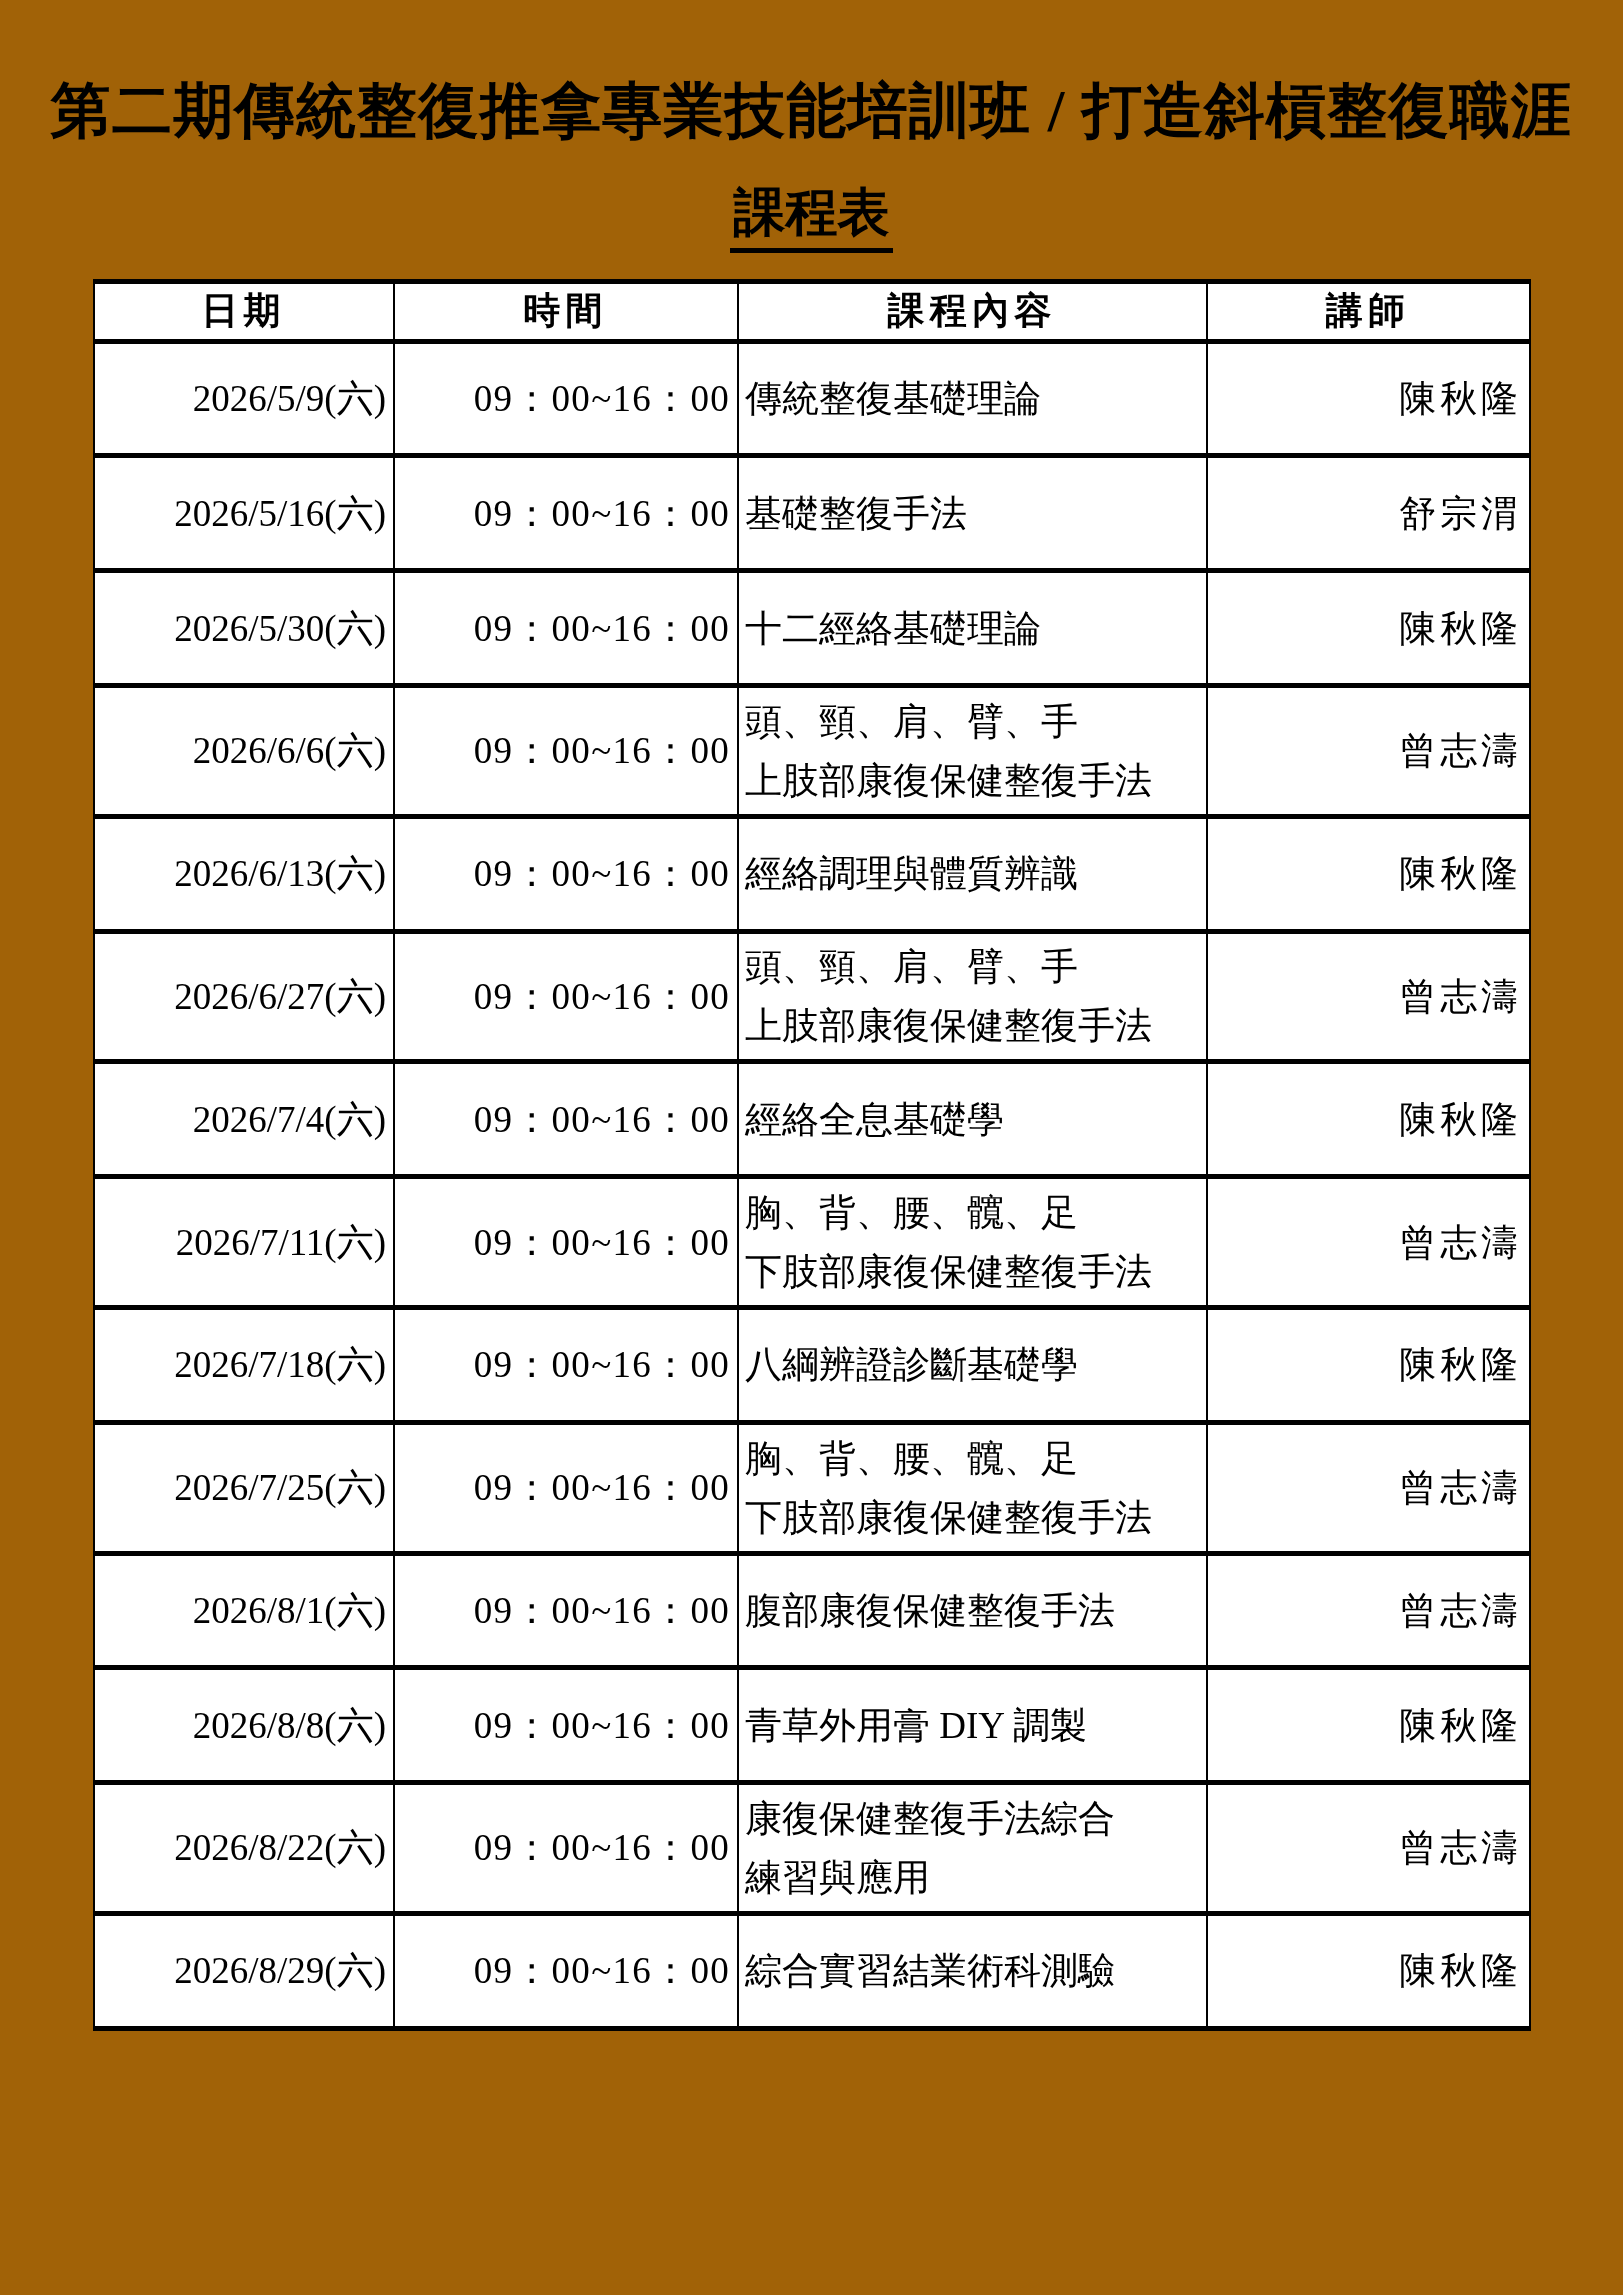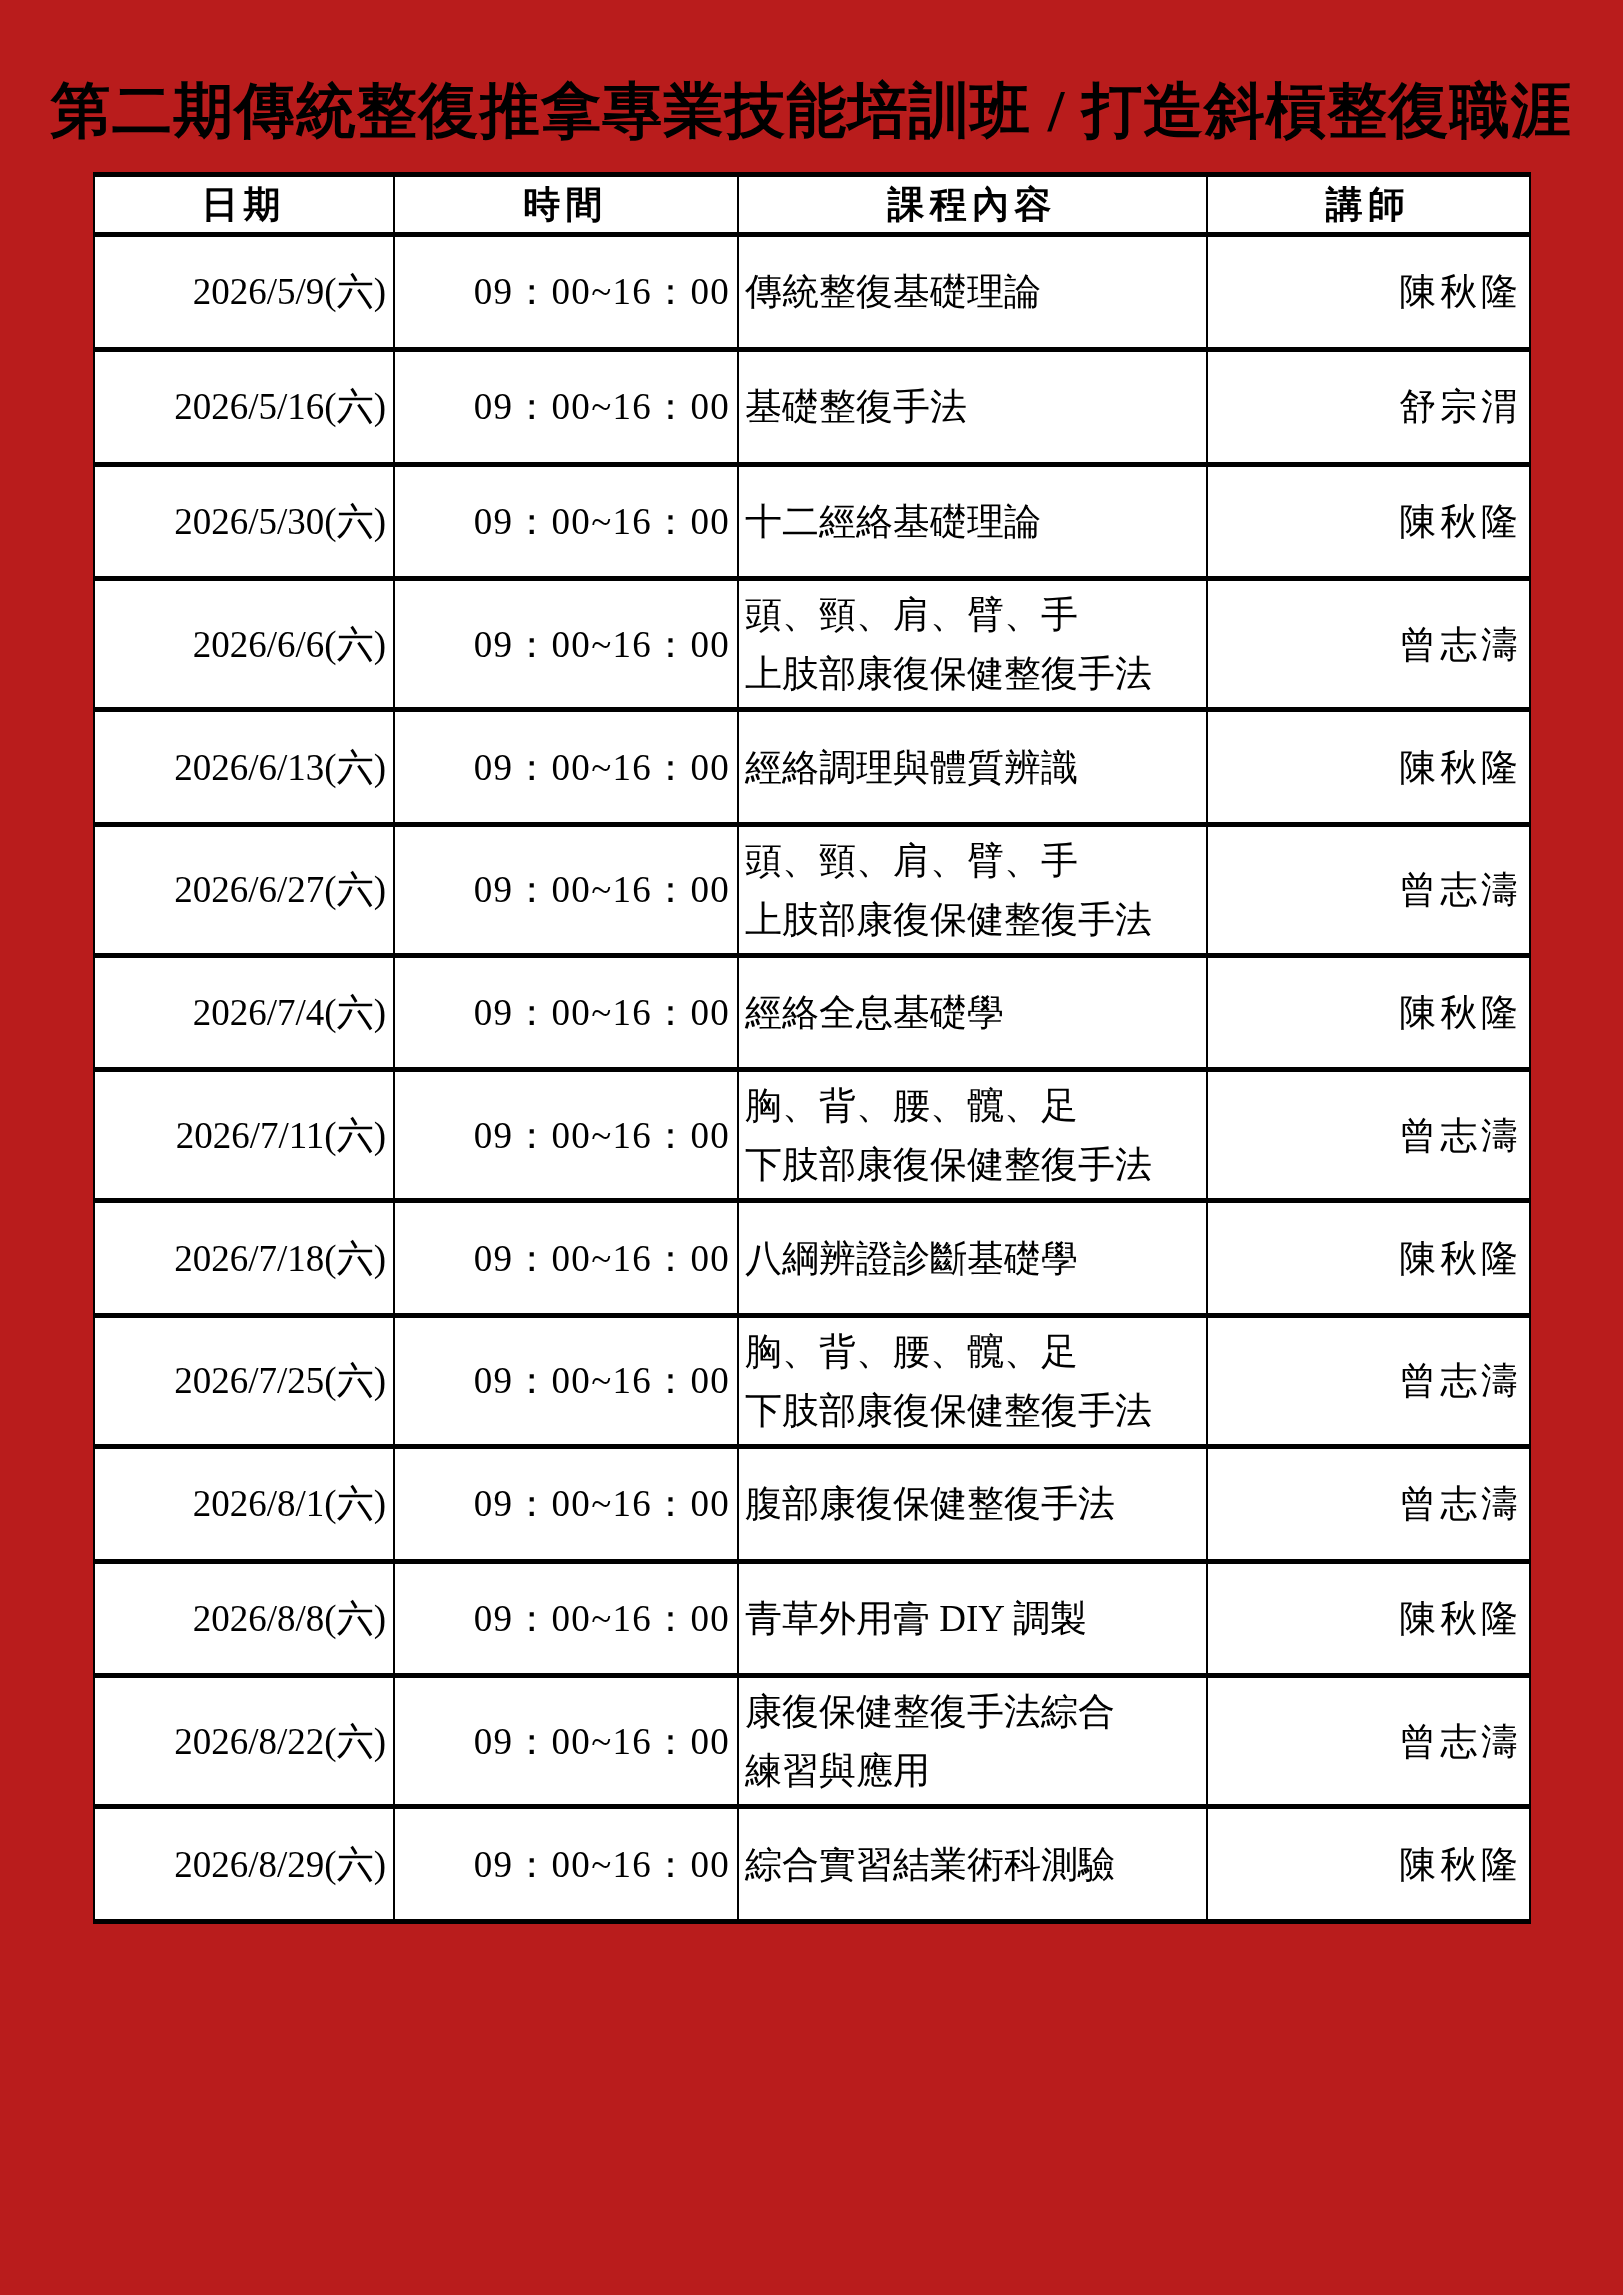--- a/index.html
+++ b/index.html
@@ -12,21 +12,21 @@
     height: 2295px;
     font-family: "Liberation Serif", serif;
     color: #000000;
     -webkit-font-smoothing: antialiased;
   }
   .page {
     width: 1623px;
     min-height: 2295px;
     box-sizing: border-box;
     padding-top: 77px;
-    background: #b91c1c;
+    background: #a16207;
   }
   .doc-title {
     margin: 0;
     text-align: center;
     font-size: 60px;
     line-height: 1.15;
     font-weight: bold;
     letter-spacing: 1.3px;
     white-space: nowrap;
   }
@@ -96,20 +96,23 @@
     white-space: nowrap;
   }
 </style>
 </head>
 <body>
 
 <div class="page">
 
   <h1 class="doc-title">第二期傳統整復推拿專業技能培訓班 / 打造斜槓整復職涯</h1>
 
+  <h2 class="doc-subtitle">
+    <span class="underlined">課程表</span>
+  </h2>
 
   <table class="schedule">
     <colgroup>
       <col class="col-date">
       <col class="col-time">
       <col class="col-content">
       <col class="col-instructor">
     </colgroup>
     <thead>
       <tr>

